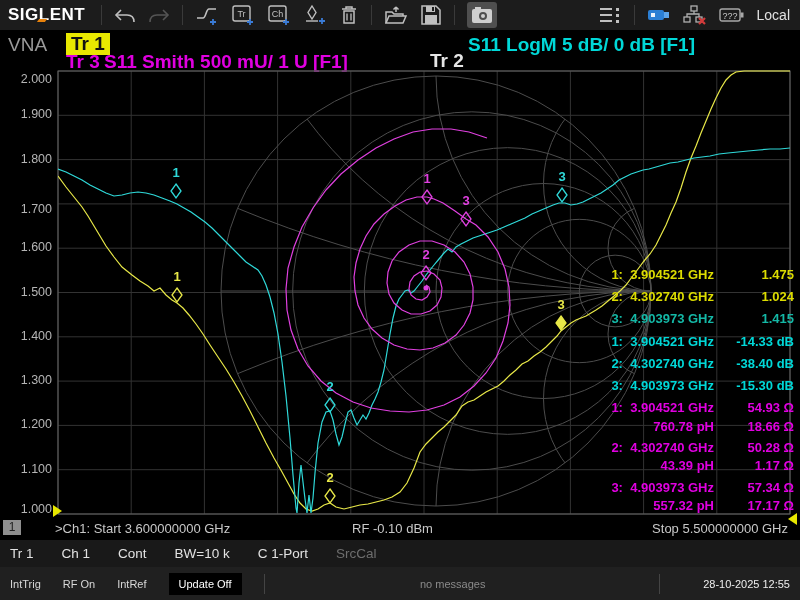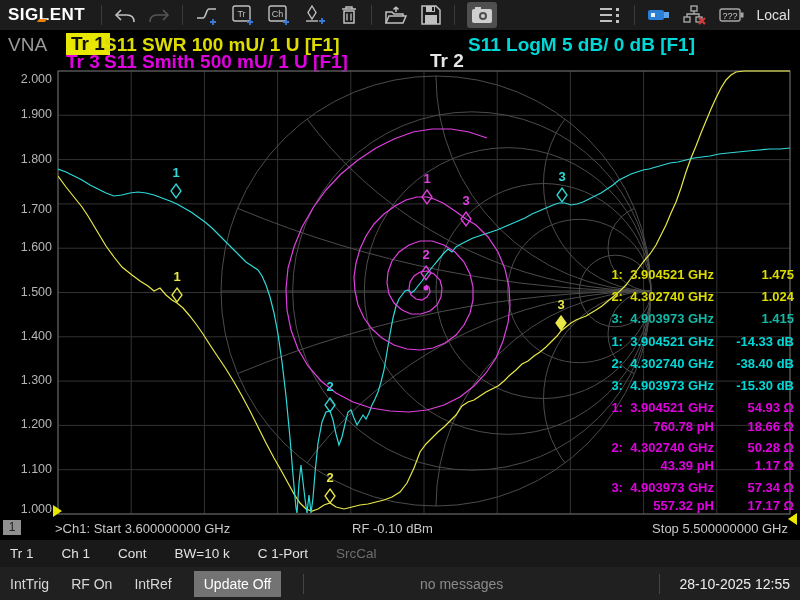--- a/index.html
+++ b/index.html
@@ -38,22 +38,22 @@
   
   .chanbox{position:absolute;left:3px;top:520px;width:18px;height:15px;background:#8f8f8f;color:#222;
            font-size:12px;text-align:center;line-height:15px;}
   .strip{position:absolute;font-size:13px;color:#c8c8c8;top:521px;white-space:pre;}
   .st-start{left:55px;} .st-power{left:352px;} .st-stop{right:12px;text-align:right;}
   
   .bar1{position:absolute;left:0;top:540px;width:800px;height:27px;background:#191919;display:flex;
         align-items:center;gap:28px;padding:0 10px;box-sizing:border-box;font-size:13.5px;color:#e2e2e2;}
   .bar1 .dim{color:#6e6e6e;}
   .bar2{position:absolute;left:0;top:567px;width:800px;height:33px;background:#202020;display:flex;
-        align-items:center;gap:22px;padding:0 10px;box-sizing:border-box;font-size:14px;color:#d8d8d8;}
-  .redchip{background:#737373;color:#fff;padding:5px 10px;}
+        align-items:center;gap:22px;padding:0 10px;box-sizing:border-box;font-size:11px;color:#d8d8d8;}
+  .redchip{background:#000000;color:#fff;padding:5px 10px;}
   .vsep{width:1px;height:20px;background:#444;}
   .msg{position:absolute;left:420px;color:#8a8a8a;}
   .dt{position:absolute;right:10px;color:#eee;}
   svg.ic{display:block;}
 </style>
 </head>
 <body>
 
 <div class="toolbar">
   <span class="logo">SIG<span class="lg-l">L</span>ENT</span>
@@ -162,21 +162,20 @@
         <rect x="21.5" y="5.5" width="3" height="5" fill="#a8a8a8"></rect>
         <text x="11" y="12" font-size="9" fill="#c8c8c8" text-anchor="middle" font-family="Liberation Sans,sans-serif">???</text>
       </svg>
   </div>
   <span class="local">Local</span>
 </div>
 
 <div class="hdr">
   <span class="vna">VNA</span>
   <span class="chip">Tr 1</span>
-  <span class="t1txt">S11 SWR 100 mU/ 1 U [F1]</span>
   <span class="t2id">Tr 2</span>
   <span class="t2txt">S11 LogM 5 dB/ 0 dB [F1]</span>
   <span class="t3id">Tr 3</span>
   <span class="t3txt">S11 Smith 500 mU/ 1 U [F1]</span>
 </div>
 
 <svg id="plot-svg" width="800" height="600">
     <defs>
       <clipPath id="smithclip">
         <circle cx="436" cy="291" r="215"></circle>

